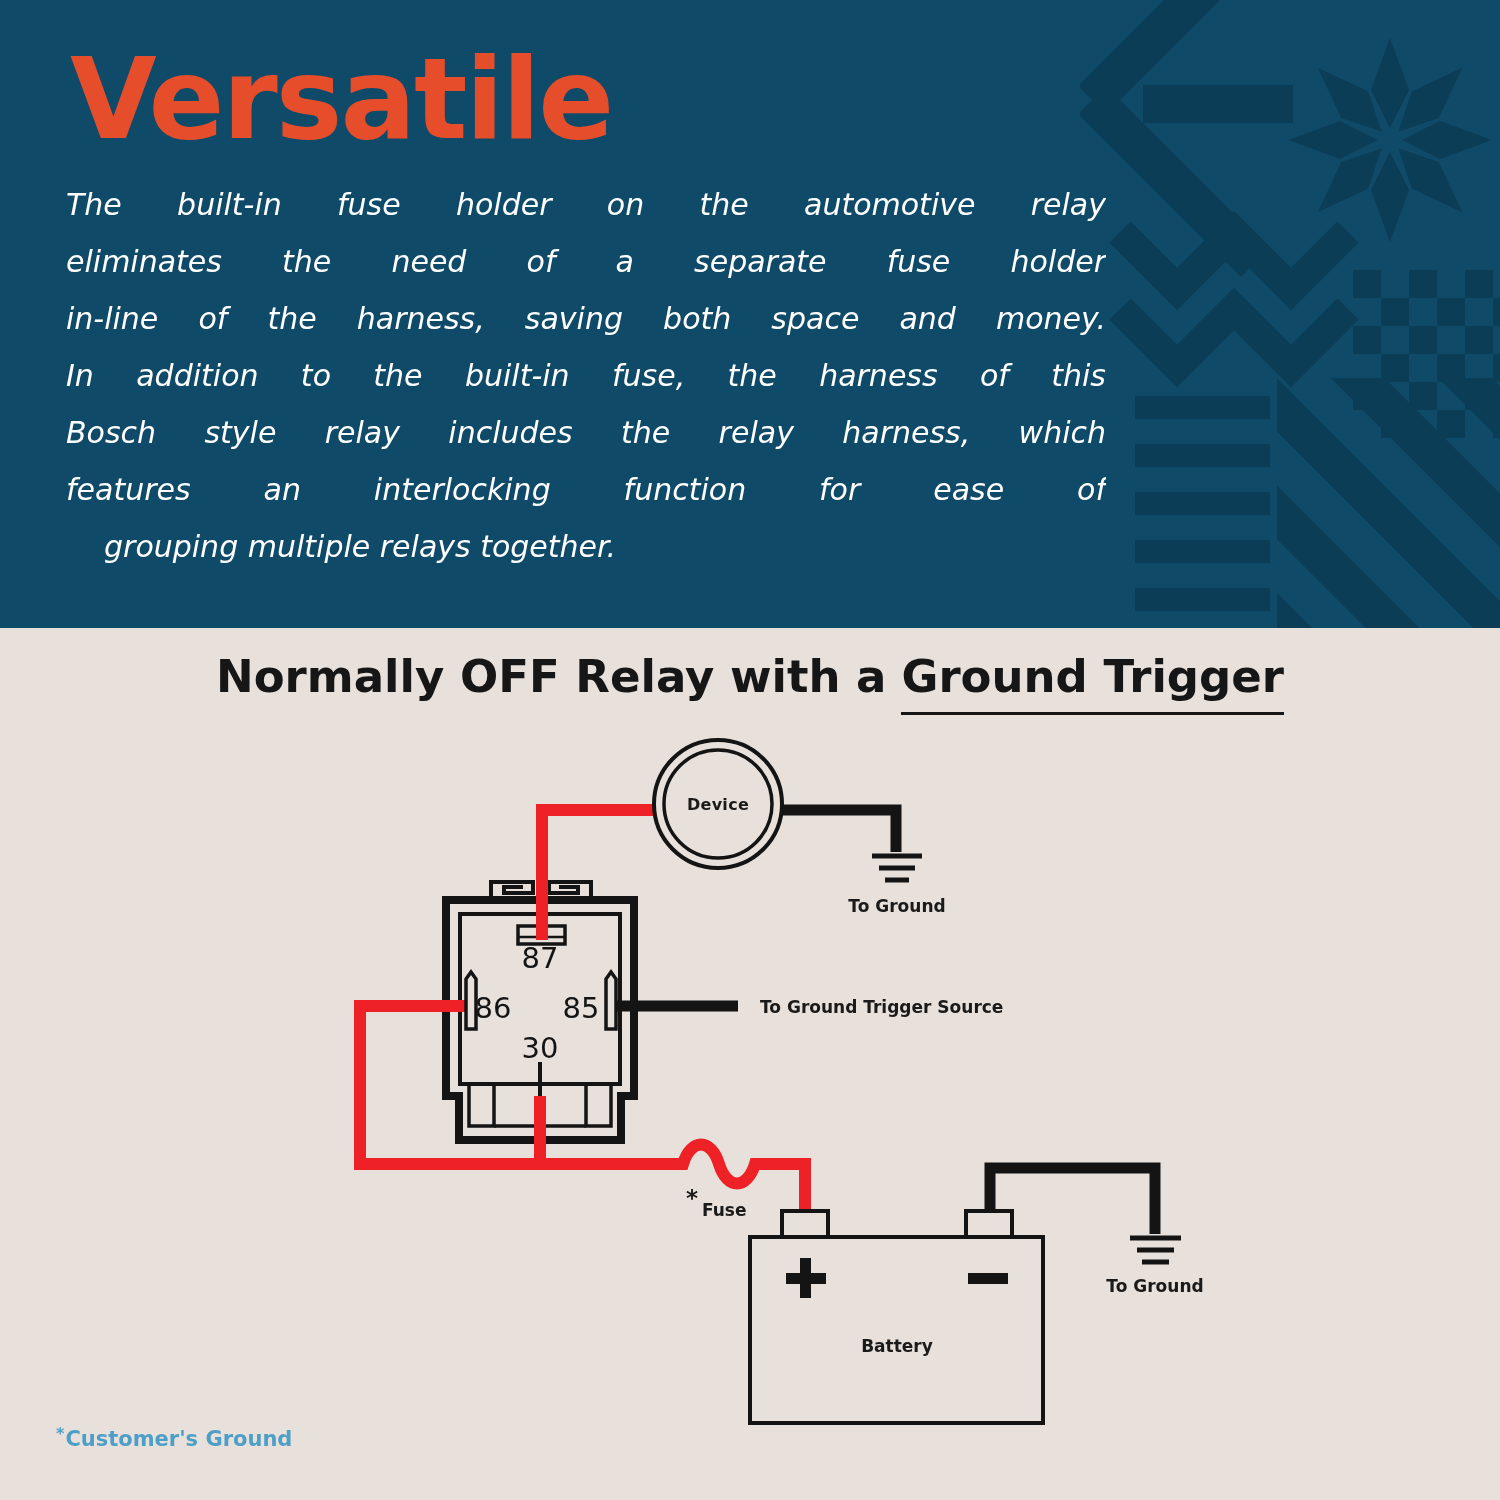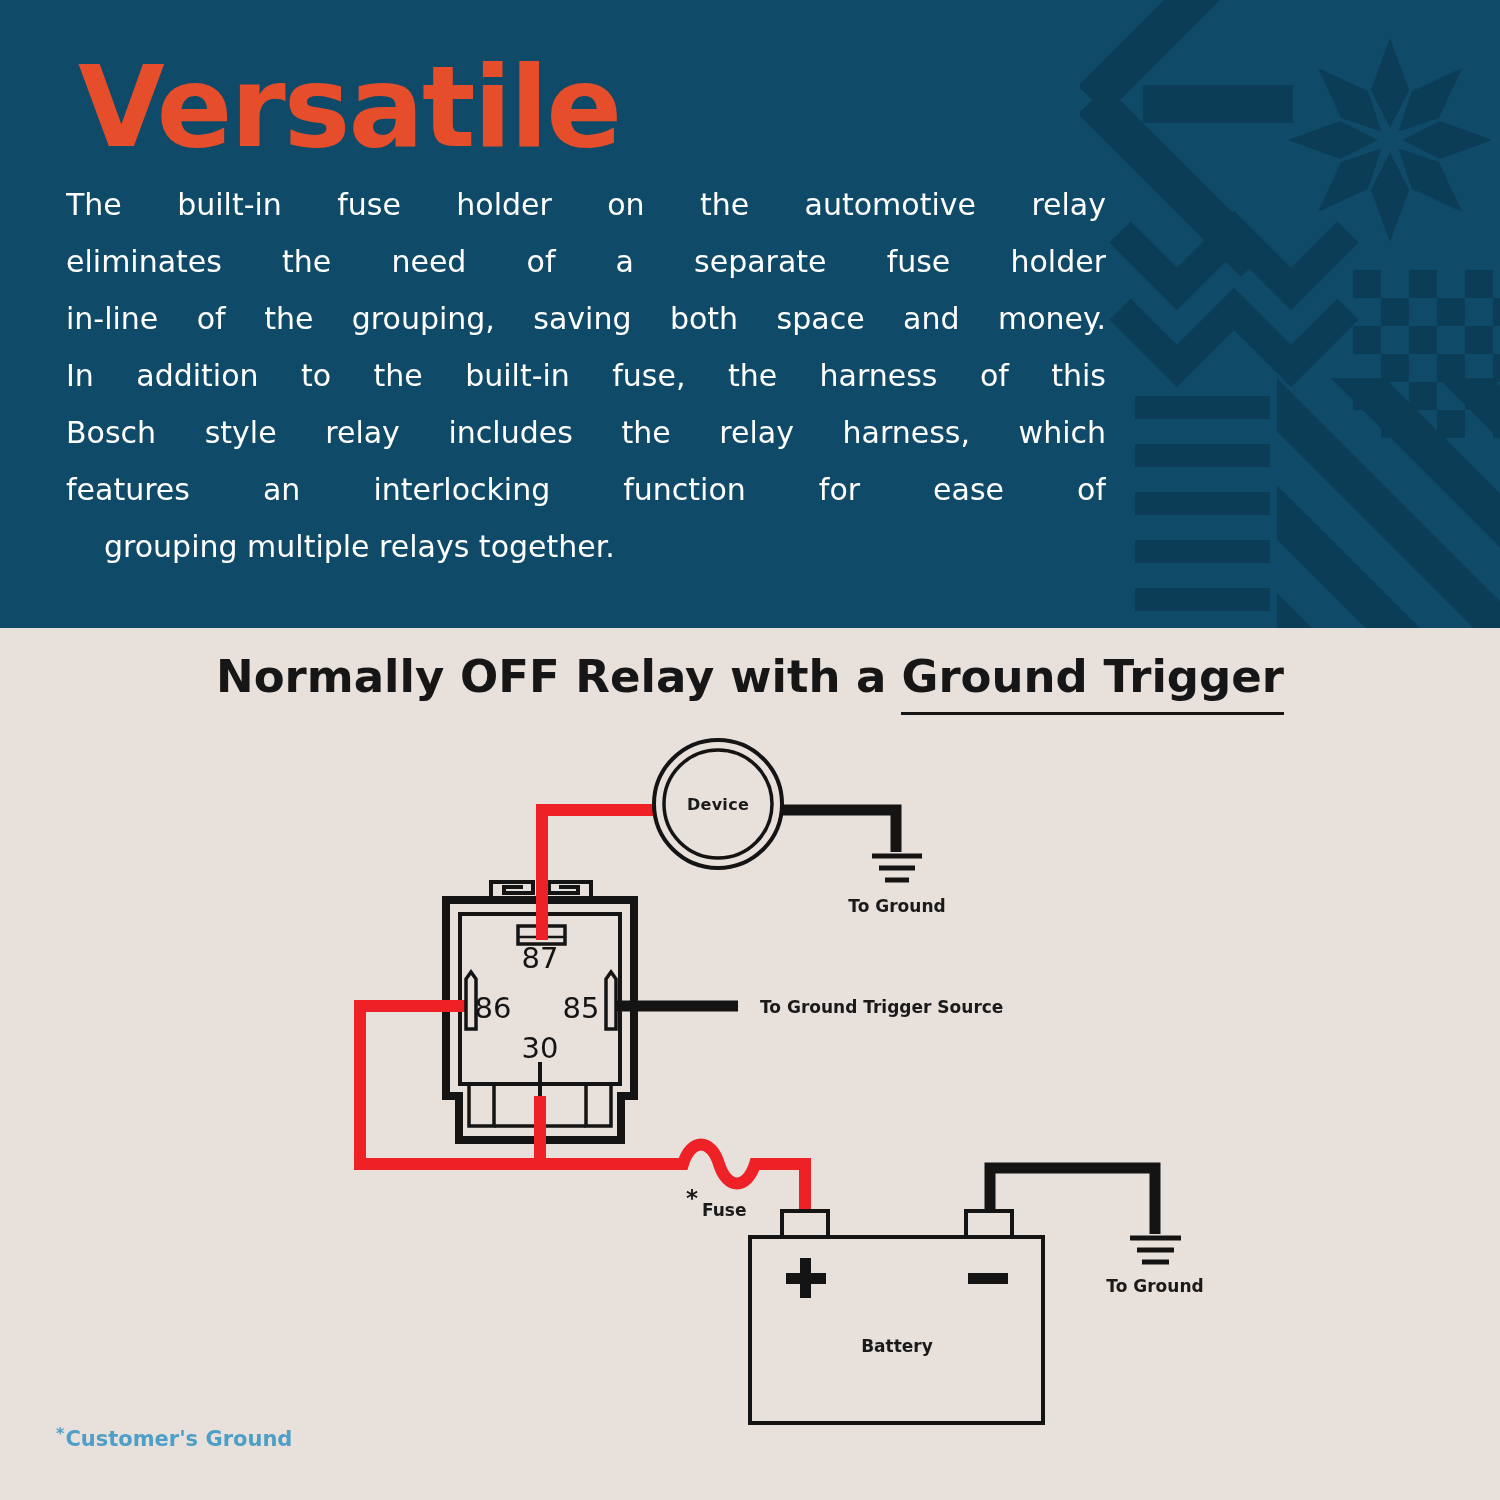--- a/index.html
+++ b/index.html
@@ -7,32 +7,32 @@
     position:relative; width:1500px; height:1500px; overflow:hidden;
     background:#E7E0DB; font-family:"DejaVu Sans","Liberation Sans",sans-serif;
   }
   
   .header {
     position:absolute; top:0; left:0; width:1500px; height:628px;
     background:#0F4A68;
   }
   .pattern { position:absolute; top:0; left:1080px; z-index:1; }
   .brand-title {
-    position:absolute; top:30px; left:62px; z-index:2; margin:16px;
+    position:absolute; top:30px; left:62px; z-index:2; margin:8px;
     font-size:112px; font-weight:bold; letter-spacing:-2px; color:#E64E2B;
     line-height:1.1;
   }
   .para {
     position:absolute; top:176px; left:66px; width:1040px; z-index:2;
     color:#FFFFFF; font-size:30px; font-weight:normal;
   }
   .pline {
     height:57px; line-height:57px;
     text-align:justify; text-align-last:justify;
-    overflow:hidden; white-space:nowrap;
+    overflow:hidden; white-space:nowrap;font-style:italic;
   }
   .pline--last { text-align-last:left;margin-left:38px; }
   
   .diagram-title {
     position:absolute; top:650px; left:0; width:1500px; z-index:2;
     text-align:center; font-size:45px; font-weight:bold; color:#161616;
   }
   .diagram-title .ul {
     border-bottom:3px solid #161616; padding-bottom:9px; margin-left:15px;
   }
@@ -119,21 +119,21 @@
           </g>
         </g>
       </g>
     </svg>
 
     <h1 class="brand-title">Versatile</h1>
 
     <div class="para">
       <div class="pline">The built-in fuse holder on the automotive relay</div>
       <div class="pline">eliminates the need of a separate fuse holder</div>
-      <div class="pline">in-line of the grouping, saving both space and money.</div>
+      <div class="pline">in-line of the harness, saving both space and money.</div>
       <div class="pline">In addition to the built-in fuse, the harness of this</div>
       <div class="pline">Bosch style relay includes the relay harness, which</div>
       <div class="pline">features an interlocking function for ease of</div>
       <div class="pline pline--last">grouping multiple relays together.</div>
     </div>
   </div>
 
   <div class="diagram-title">
     <span>Normally OFF Relay with a</span><span class="ul">Ground Trigger</span>
   </div>

